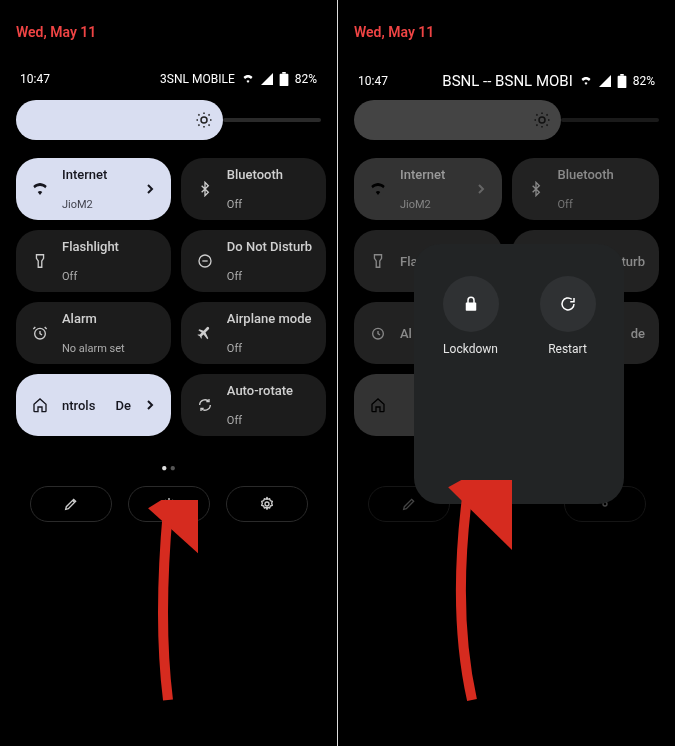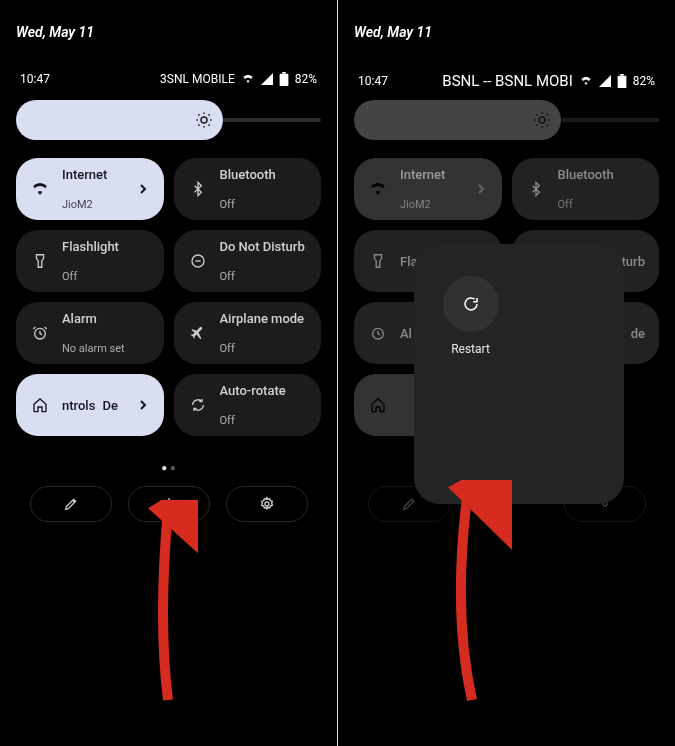--- a/index.html
+++ b/index.html
@@ -22,22 +22,21 @@
     width: 1px;
     height: 746px;
     background: #dddddd;
   }
   .date {
     position: absolute;
     top: 24px;
     left: 16px;
     font-size: 14px;
     font-weight: 600;
-    color: #ffffff;
-    font-style: italic;
+    color: #ef4444;
   }
   .statusbar {
     position: absolute;
     top: 72px;
     left: 0; right: 0;
     display: flex;
     align-items: center;
     justify-content: space-between;
     padding: 0 20px;
     font-size: 12px;
@@ -272,21 +271,21 @@
         <div class="tile-sub">Off</div>
       </div>
     </div>
 
     <div class="tile tile-light">
       <span class="tile-icon">
         <svg width="16" height="16" viewBox="0 0 24 24" fill="none" stroke="#16161f" stroke-width="2">
             <path d="M3 11l9-8 9 8v10a1 1 0 0 1-1 1h-5v-7h-6v7H4a1 1 0 0 1-1-1z"></path>
           </svg>
       </span>
-      <div class="tile-text" style="display:flex;gap:7px;align-items:center">
+      <div class="tile-text" style="display:flex;gap:20px;align-items:center">
         <span class="tile-title">ntrols</span>
         <span class="tile-title">De</span>
       </div>
       <span class="chev">
         <svg width="10" height="10" viewBox="0 0 10 10" fill="none" stroke="#16161f" stroke-width="2">
             <path d="M3 1l4 4-4 4"></path>
           </svg>
       </span>
     </div>
 
@@ -449,20 +448,28 @@
     <div class="fbtn">
       <svg width="16" height="16" viewBox="0 0 24 24" fill="none" stroke="#888" stroke-width="2">
           <circle cx="12" cy="12" r="3"></circle>
         </svg>
     </div>
   </div>
 
   <div class="powermenu">
     <div class="pmitem">
       <div class="pm-circle pm-dark">
+        <svg width="18" height="18" viewBox="0 0 24 24" fill="#fff">
+            <path d="M7 10V7a5 5 0 0 1 10 0v3h1a1 1 0 0 1 1 1v9a1 1 0 0 1-1 1H6a1 1 0 0 1-1-1v-9a1 1 0 0 1 1-1h1zm2 0h6V7a3 3 0 0 0-6 0v3z"></path>
+          </svg>
+      </div>
+      <div class="pm-label">Lockdown</div>
+    </div>
+    <div class="pmitem">
+      <div class="pm-circle pm-dark">
         <svg width="18" height="18" viewBox="0 0 24 24" fill="none" stroke="#fff" stroke-width="2">
             <path d="M20 12a8 8 0 1 1-3-6.3M20 4v5h-5"></path>
           </svg>
       </div>
       <div class="pm-label">Restart</div>
     </div>
   </div>
 
   <svg class="arrow" style="left:94px;top:480px" width="80" height="230">
     <defs>

